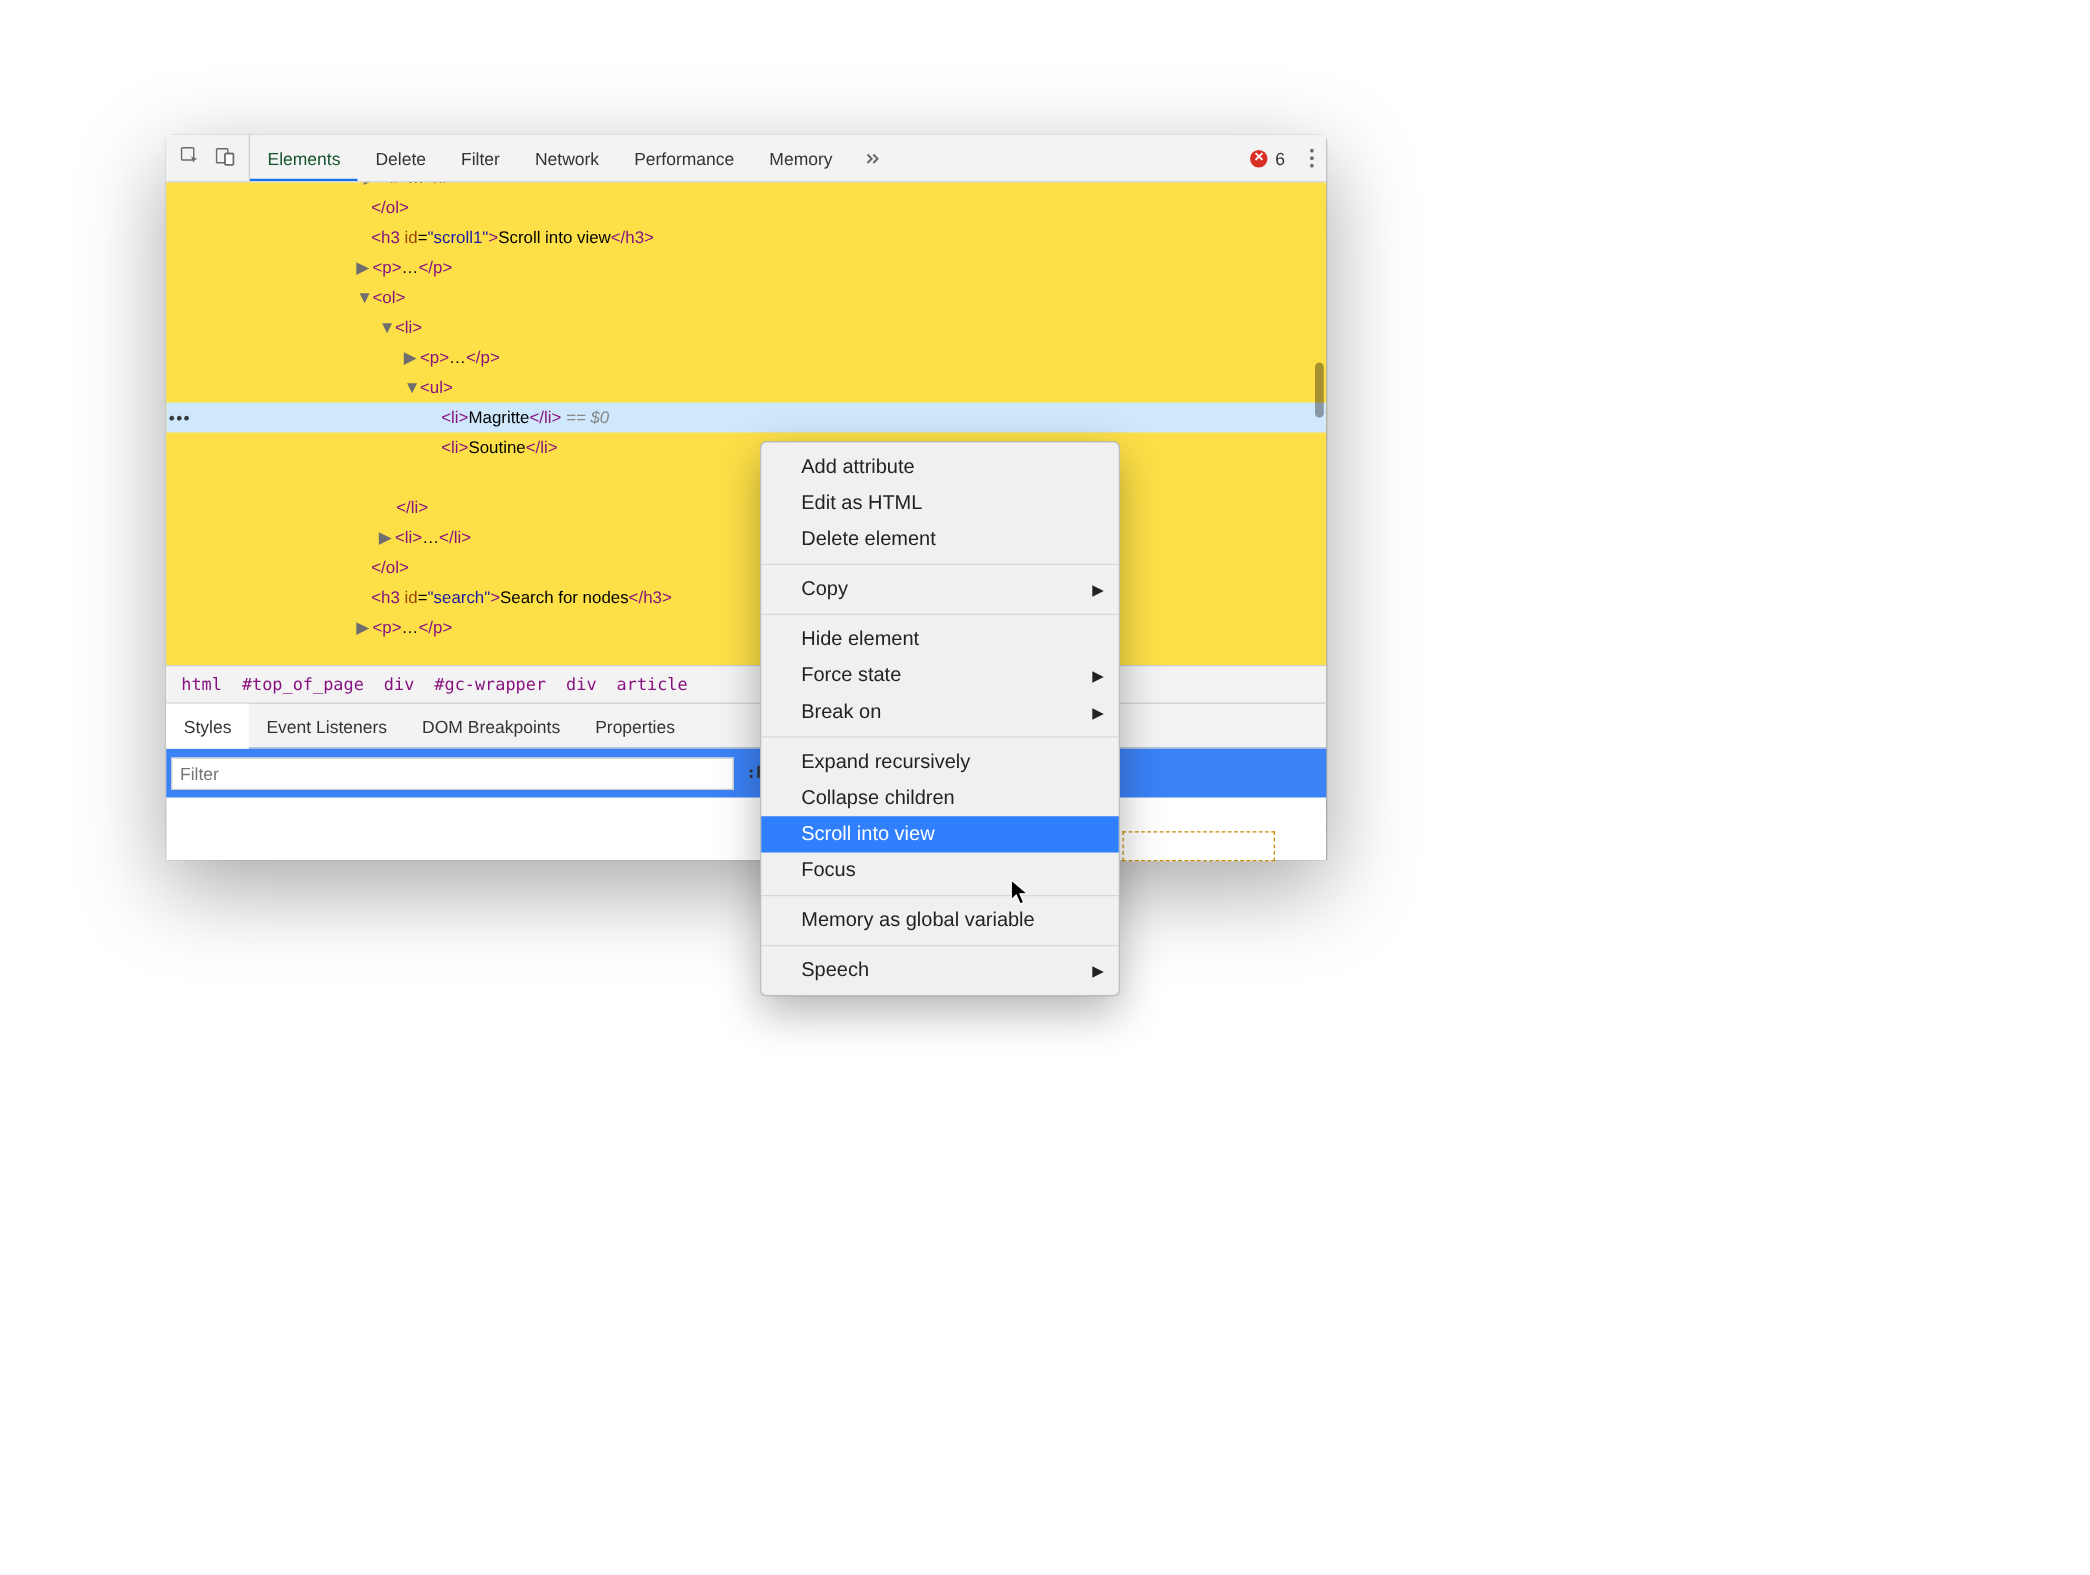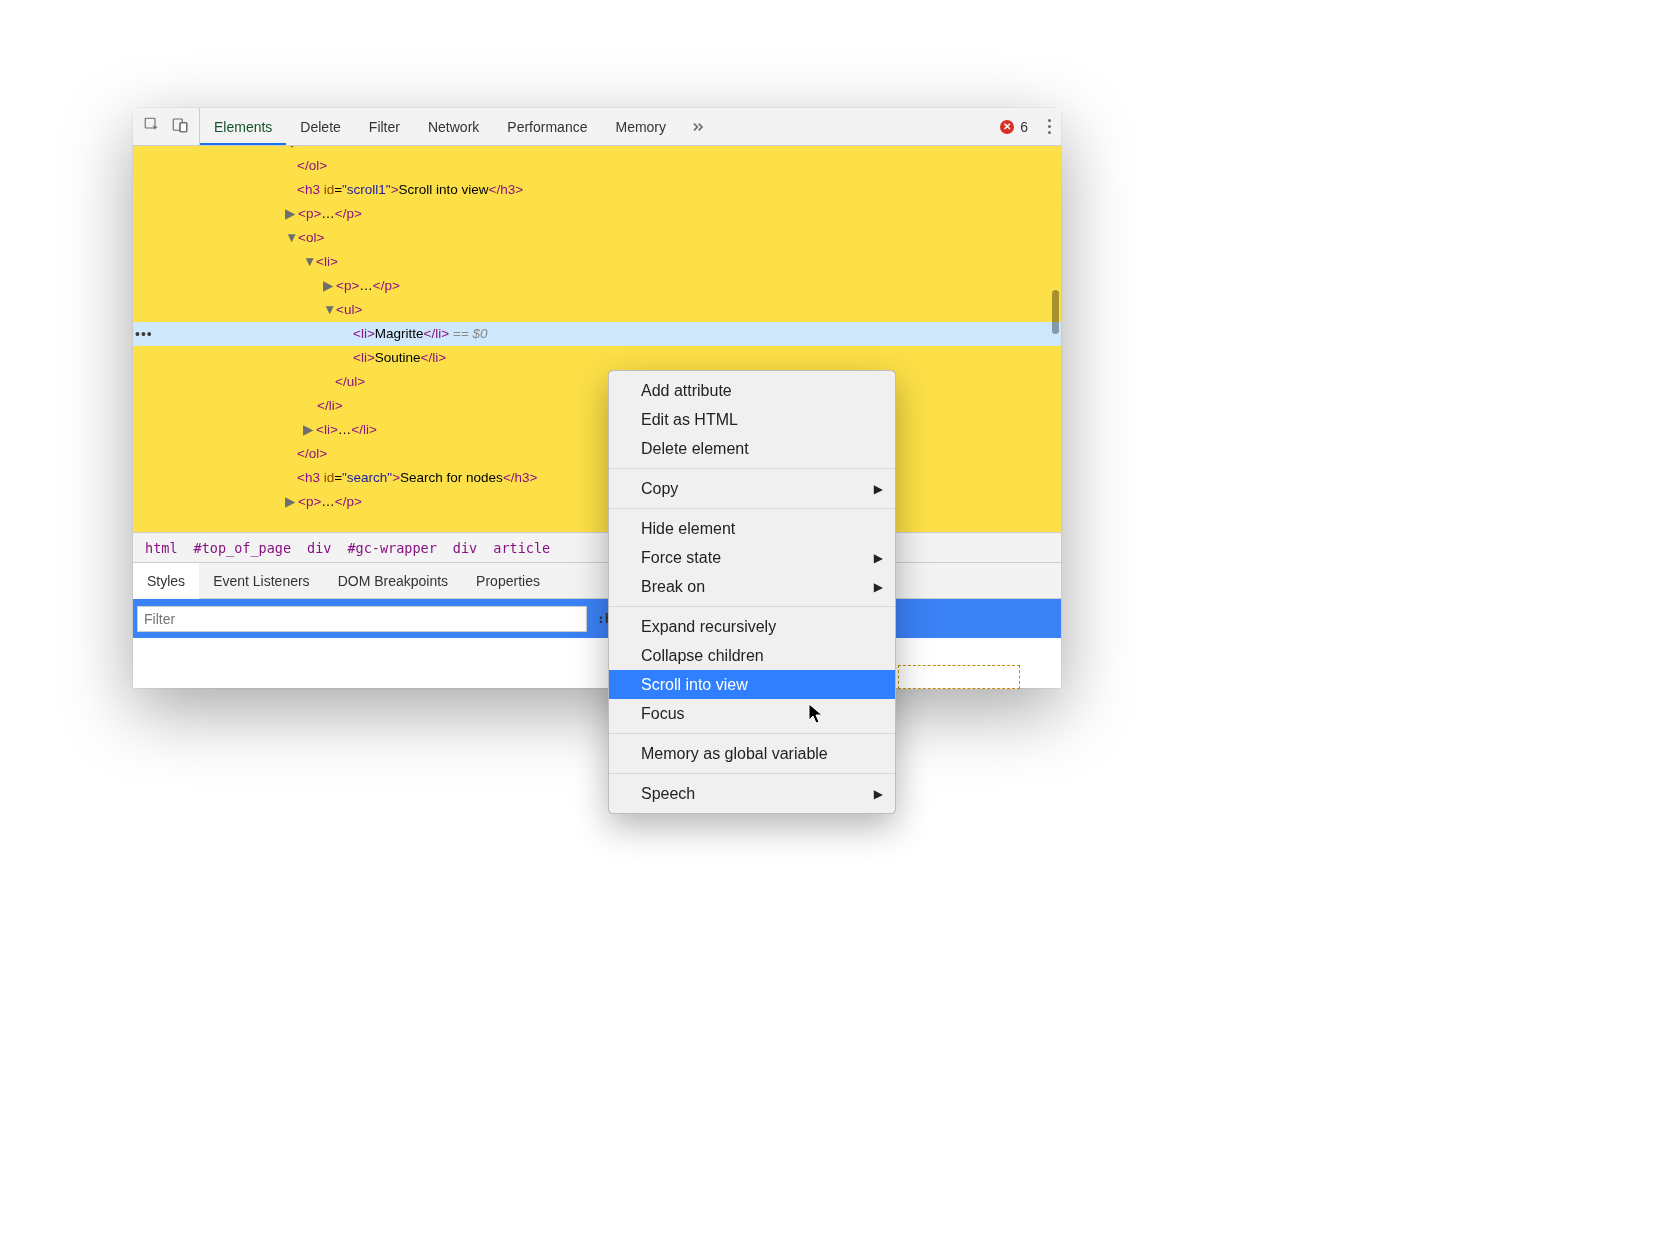--- a/index.html
+++ b/index.html
@@ -333,21 +333,20 @@
         <div class="line" style="top: -16px;"><span class="indent" style="width:158px"></span><span class="arrow">▶</span><span class="tag">&lt;li&gt;</span><span class="ell">…</span><span class="tag">&lt;/li&gt;</span></div>
         <div class="line" style="top: 8px;"><span class="indent" style="width:164px"></span><span class="tag">&lt;/ol&gt;</span></div>
         <div class="line" style="top: 32px;"><span class="indent" style="width:164px"></span><span class="tag">&lt;h3 </span><span class="attr">id</span>=<span class="attrv">"scroll1"</span><span class="tag">&gt;</span><span class="txt">Scroll into view</span><span class="tag">&lt;/h3&gt;</span></div>
         <div class="line" style="top: 56px;"><span class="indent" style="width:152px"></span><span class="arrow">▶</span><span class="tag">&lt;p&gt;</span><span class="ell">…</span><span class="tag">&lt;/p&gt;</span></div>
         <div class="line" style="top: 80px;"><span class="indent" style="width:152px"></span><span class="arrow">▼</span><span class="tag">&lt;ol&gt;</span></div>
         <div class="line" style="top: 104px;"><span class="indent" style="width:170px"></span><span class="arrow">▼</span><span class="tag">&lt;li&gt;</span></div>
         <div class="line" style="top: 128px;"><span class="indent" style="width:190px"></span><span class="arrow">▶</span><span class="tag">&lt;p&gt;</span><span class="ell">…</span><span class="tag">&lt;/p&gt;</span></div>
         <div class="line" style="top: 152px;"><span class="indent" style="width:190px"></span><span class="arrow">▼</span><span class="tag">&lt;ul&gt;</span></div>
         <div class="line selected" style="top: 176px;"><span class="gutter-dots">•••</span><span class="indent" style="width:220px"></span><span class="tag">&lt;li&gt;</span><span class="txt">Magritte</span><span class="tag">&lt;/li&gt;</span> <span class="eqvar">== $0</span></div>
         <div class="line" style="top: 200px;"><span class="indent" style="width:220px"></span><span class="tag">&lt;li&gt;</span><span class="txt">Soutine</span><span class="tag">&lt;/li&gt;</span></div>
-        <div class="line" style="top: 224px;"><span class="indent" style="width:202px"></span><span class="tag">&lt;/ul&gt;</span></div>
         <div class="line" style="top: 248px;"><span class="indent" style="width:184px"></span><span class="tag">&lt;/li&gt;</span></div>
         <div class="line" style="top: 272px;"><span class="indent" style="width:170px"></span><span class="arrow">▶</span><span class="tag">&lt;li&gt;</span><span class="ell">…</span><span class="tag">&lt;/li&gt;</span></div>
         <div class="line" style="top: 296px;"><span class="indent" style="width:164px"></span><span class="tag">&lt;/ol&gt;</span></div>
         <div class="line" style="top: 320px;"><span class="indent" style="width:164px"></span><span class="tag">&lt;h3 </span><span class="attr">id</span>=<span class="attrv">"search"</span><span class="tag">&gt;</span><span class="txt">Search for nodes</span><span class="tag">&lt;/h3&gt;</span></div>
         <div class="line" style="top: 344px;"><span class="indent" style="width:152px"></span><span class="arrow">▶</span><span class="tag">&lt;p&gt;</span><span class="ell">…</span><span class="tag">&lt;/p&gt;</span></div>
       </div>
     <div class="vscroll"></div>
   </div>
 
   <div class="crumbs">
@@ -367,21 +366,21 @@
   </div>
 
   <div class="filter-row">
     <input class="filter-input" placeholder="Filter" style="">
     <span class="hov">:h</span>
   </div>
 
   <div class="dashed-box" style="left:765px; top:557px; width:122px;"></div>
 </div>
 
-<div class="ctxmenu" id="ctxmenu" style="left:608px; top:370px">
+<div class="ctxmenu" id="ctxmenu" style="left:608px; top:353px">
     <div class="mi">Add attribute</div>
     <div class="mi">Edit as HTML</div>
     <div class="mi">Delete element</div>
     <div class="msep"></div>
     <div class="mi">Copy<span class="sub-arrow">▶</span></div>
     <div class="msep"></div>
     <div class="mi">Hide element</div>
     <div class="mi">Force state<span class="sub-arrow">▶</span></div>
     <div class="mi">Break on<span class="sub-arrow">▶</span></div>
     <div class="msep"></div>

